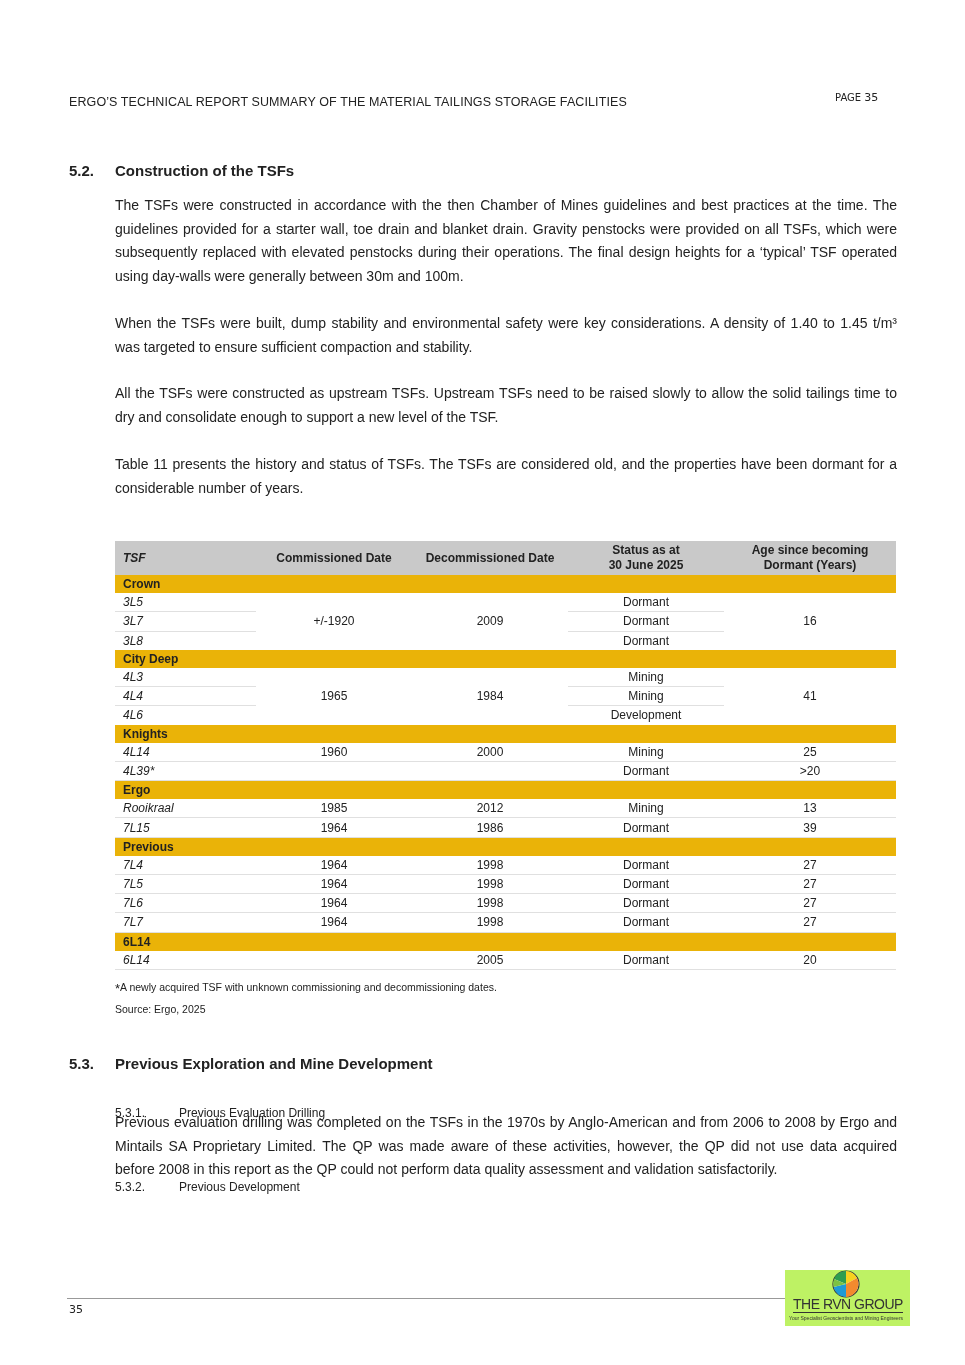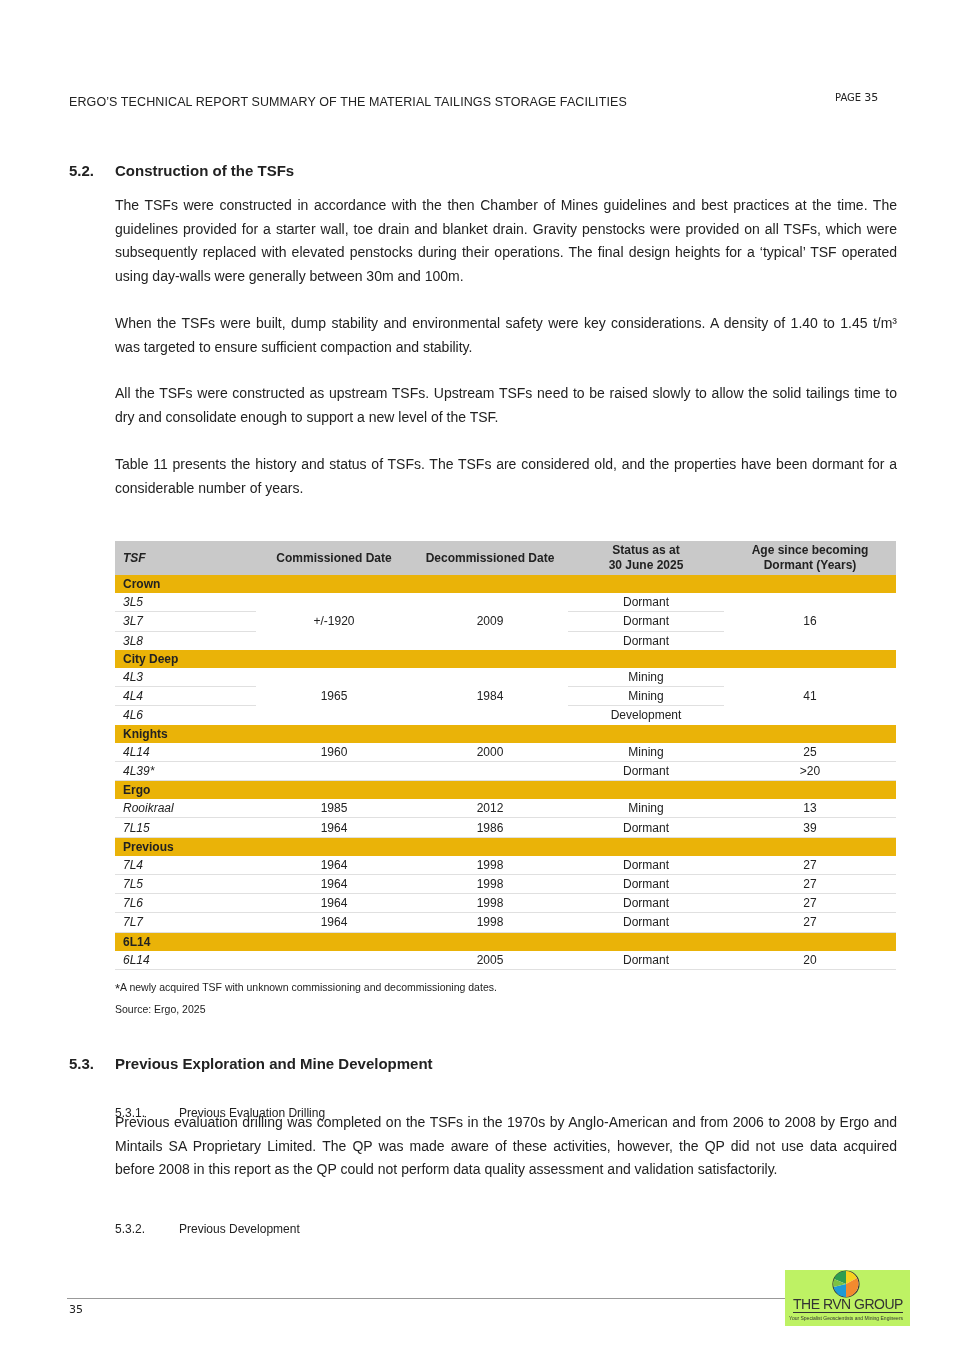--- a/index.html
+++ b/index.html
@@ -200,21 +200,21 @@
 
 <div class="h2" style="top:1055px;">
   <span class="num">5.3.</span><span>Previous Exploration and Mine Development</span>
 </div>
 
 <div class="h3" style="top:1090px;">
   <span class="num">5.3.1.</span><span>Previous Evaluation Drilling</span>
 </div>
 <div class="para" style="top:1111px;">Previous evaluation drilling was completed on the TSFs in the 1970s by Anglo-American and from 2006 to 2008 by Ergo and Mintails SA Proprietary Limited. The QP was made aware of these activities, however, the QP did not use data acquired before 2008 in this report as the QP could not perform data quality assessment and validation satisfactorily.</div>
 
-<div class="h3" style="top:1206px;">
+<div class="h3" style="top:1164px;">
   <span class="num">5.3.2.</span><span>Previous Development</span>
 </div>
 
 <div class="footer-line"></div>
 <div class="footer-page">35</div>
 
 <div class="logo">
   <svg class="mark" viewBox="0 0 28 28">
     <circle cx="14" cy="14" r="13" fill="#ffffff" stroke="#333" stroke-width="1.2"></circle>
     <path id="seg0" d="M14 14 L14 1 A13 13 0 0 0 2 9 Z" fill="#2e9e4f"></path>

